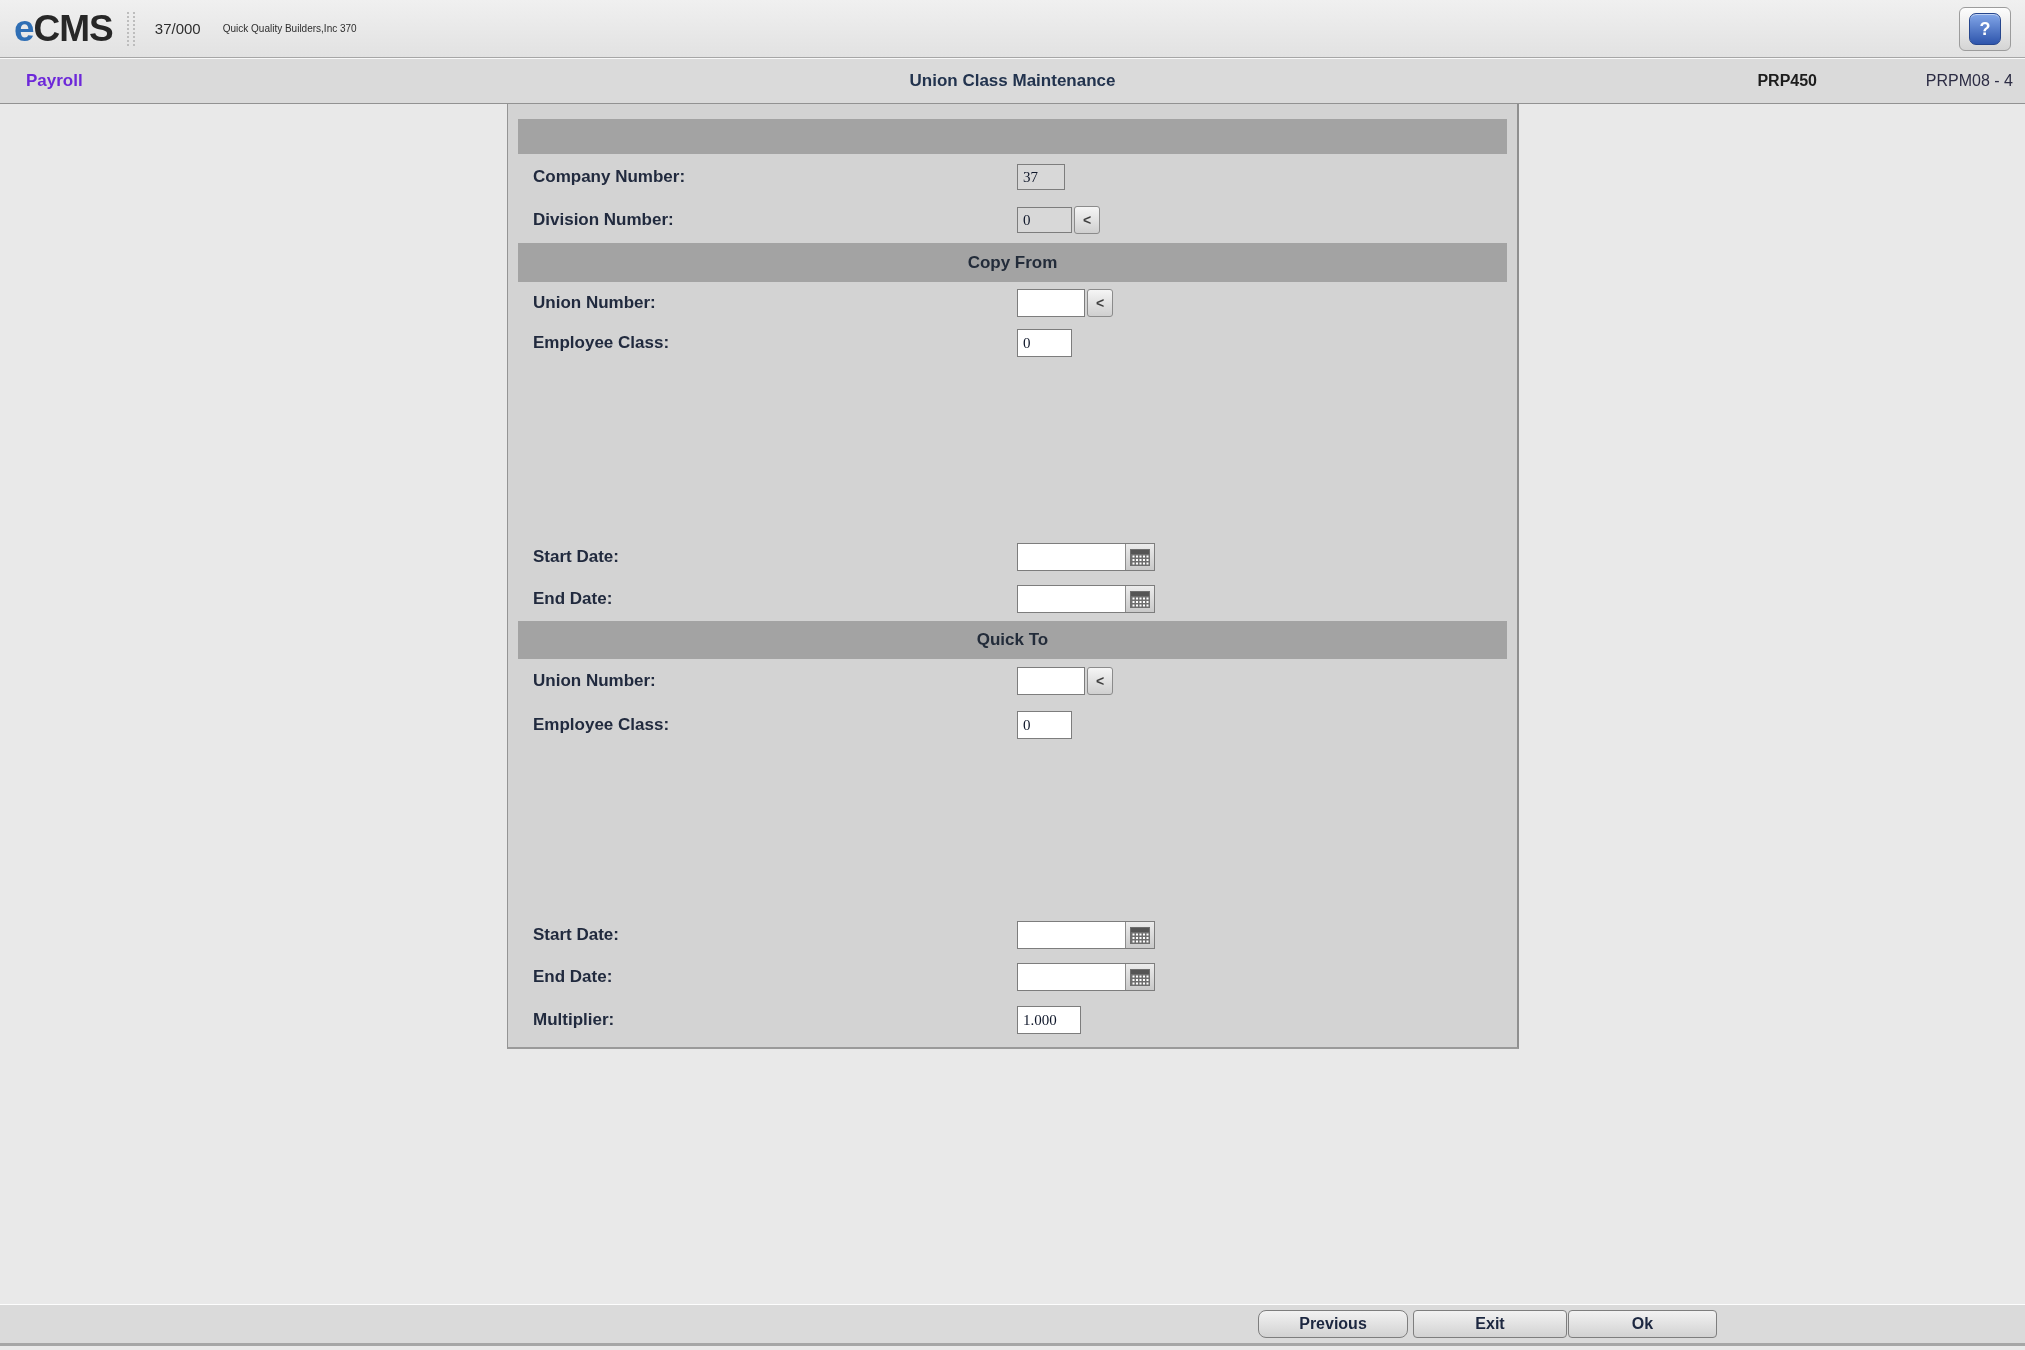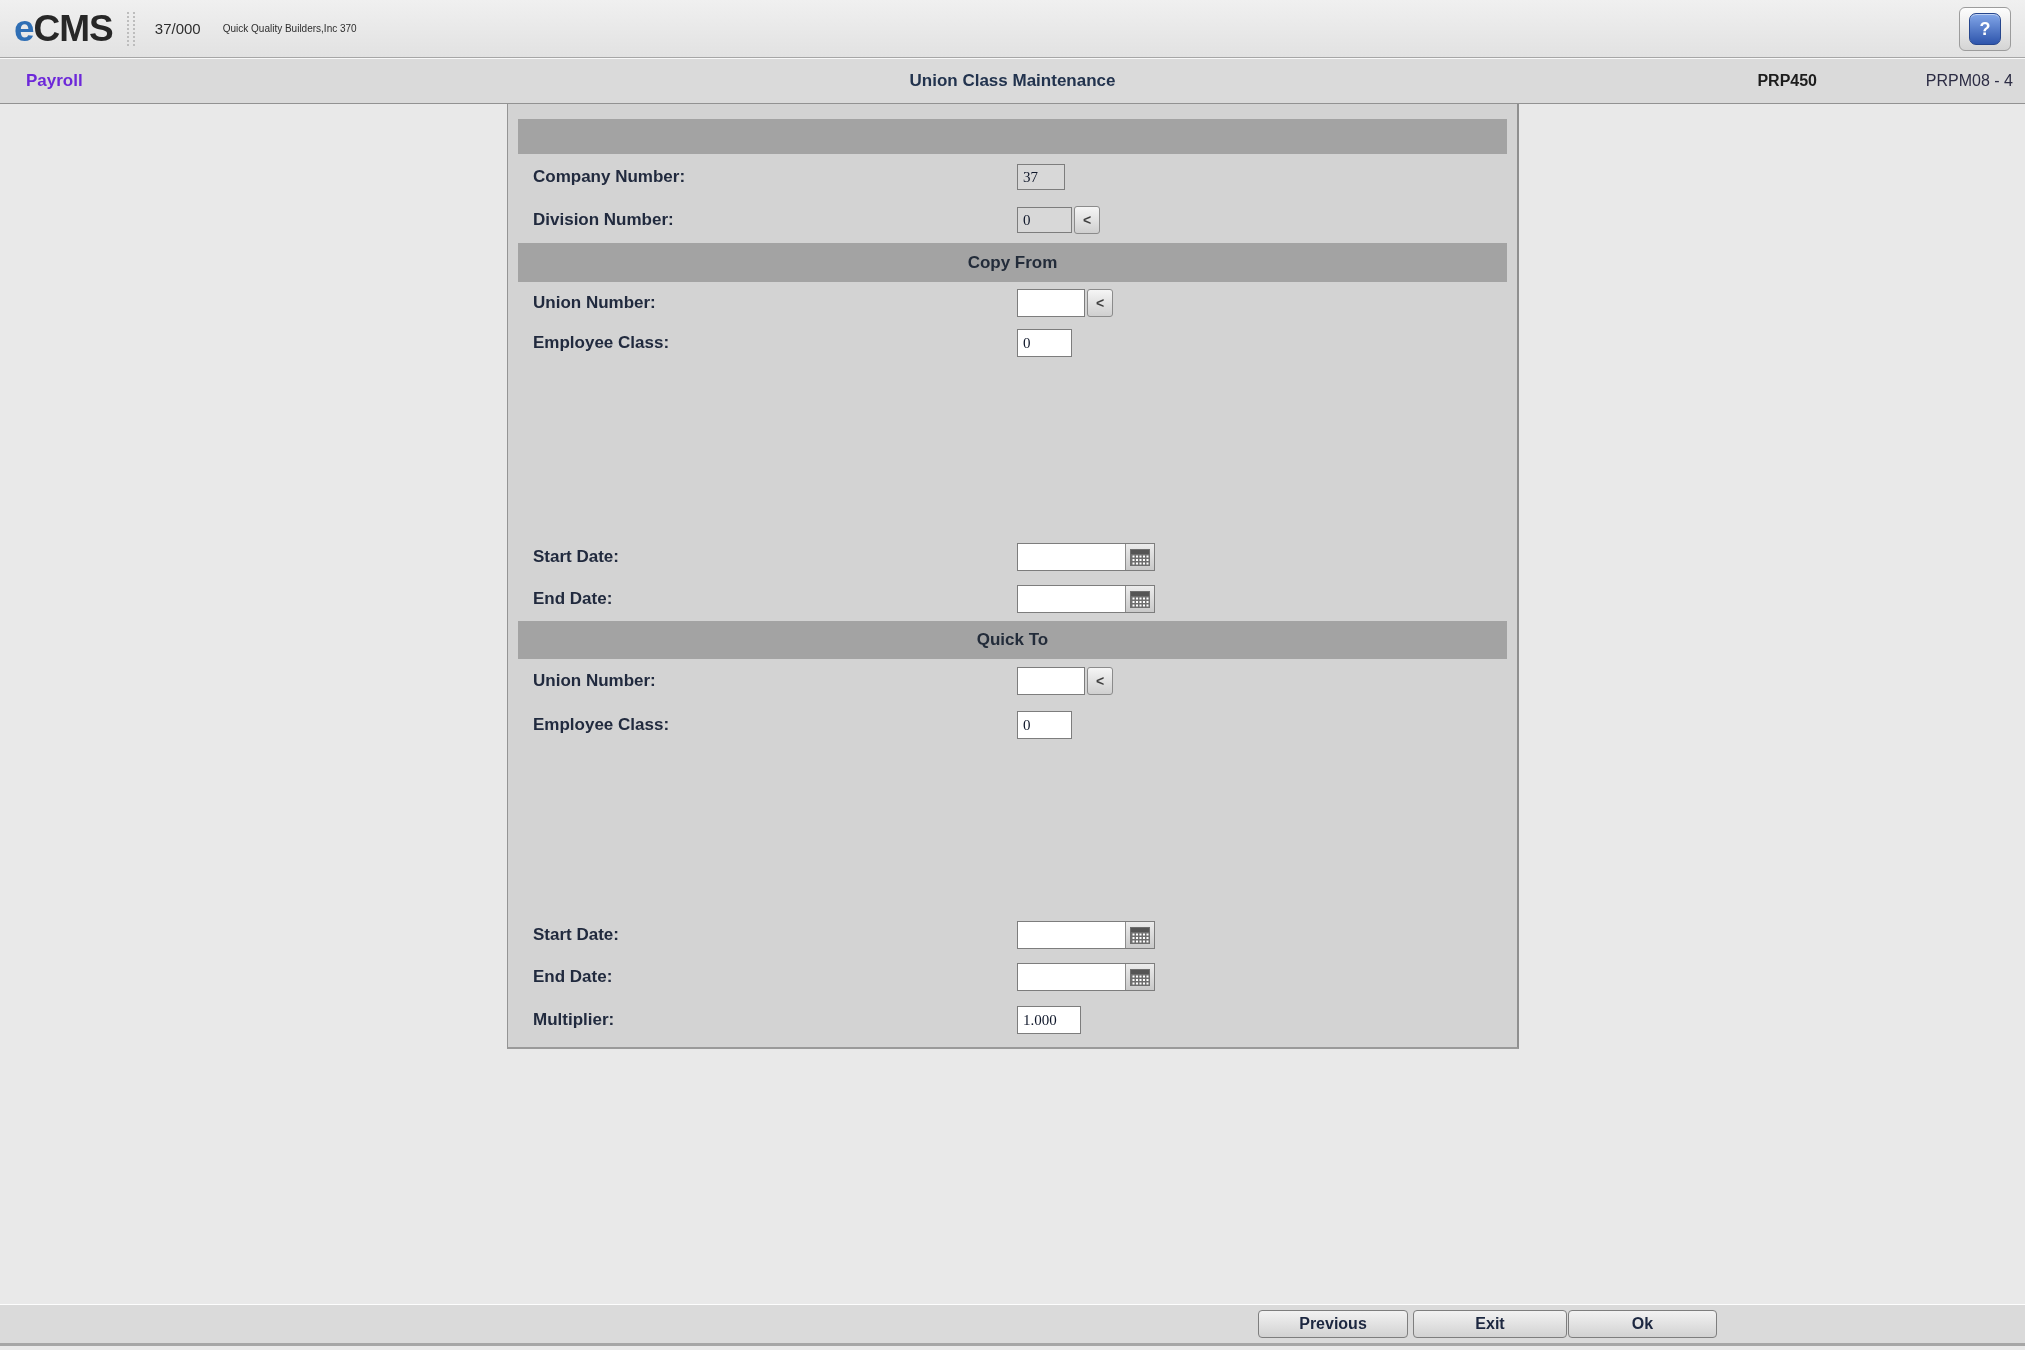--- a/index.html
+++ b/index.html
@@ -151,21 +151,21 @@
     box-sizing:content-box;
   }
   .footer-btn{
     position:absolute;top:1310px;height:28px;box-sizing:border-box;
     background:linear-gradient(#f2f2f2,#d2d2d2);
     border:1px solid #7e7e7e;border-radius:4px;
     font-family:"Liberation Sans",sans-serif;
     font-weight:bold;font-size:16px;color:#1c2740;
     cursor:pointer;
   }
-  .btn-previous{left:1258px;width:150px;}
+  .btn-previous{left:1258px;width:150px;border-radius:8px;}
   .btn-exit{left:1413px;width:154px;}
   .btn-ok{left:1568px;width:149px;}
 </style>
 </head>
 <body>
 
 <div class="page">
 
   <header class="topbar">
     <div class="logo"><span class="logo-e">e</span><span class="logo-cms">CMS</span></div>

